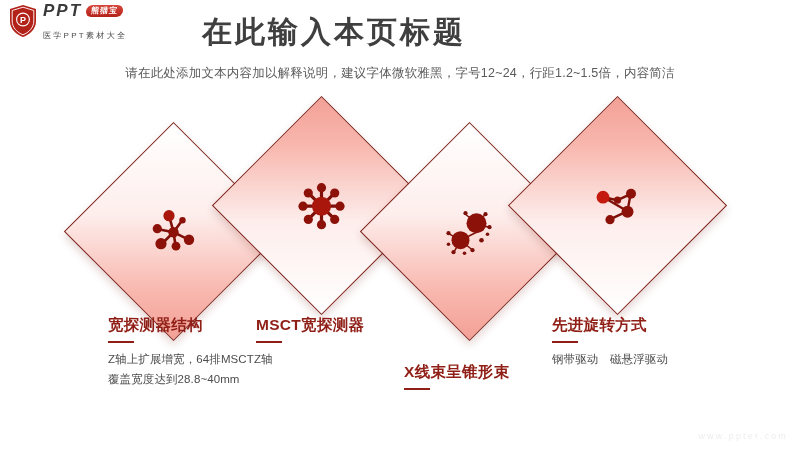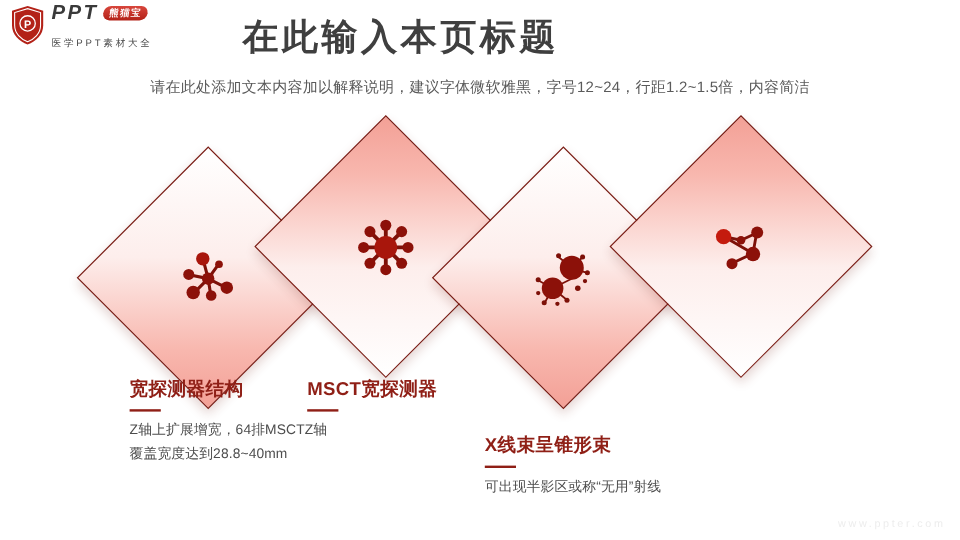--- a/index.html
+++ b/index.html
@@ -330,19 +330,23 @@
   </div>
 
   <div class="col c2">
     <div class="col-heading">MSCT宽探测器</div>
     <div class="col-rule"></div>
   </div>
 
   <div class="col c3">
     <div class="col-heading">X线束呈锥形束</div>
     <div class="col-rule"></div>
-    <div class="col-body">可出现半影区或称“无用”射线</div>
-  </div>
-
+  </div>
+
+  <div class="col c4">
+    <div class="col-heading">先进旋转方式</div>
+    <div class="col-rule"></div>
+    <div class="col-body">钢带驱动　磁悬浮驱动</div>
+  </div>
 
 </div>
 
 <div class="watermark">www.ppter.com</div>
 
 </body></html>

